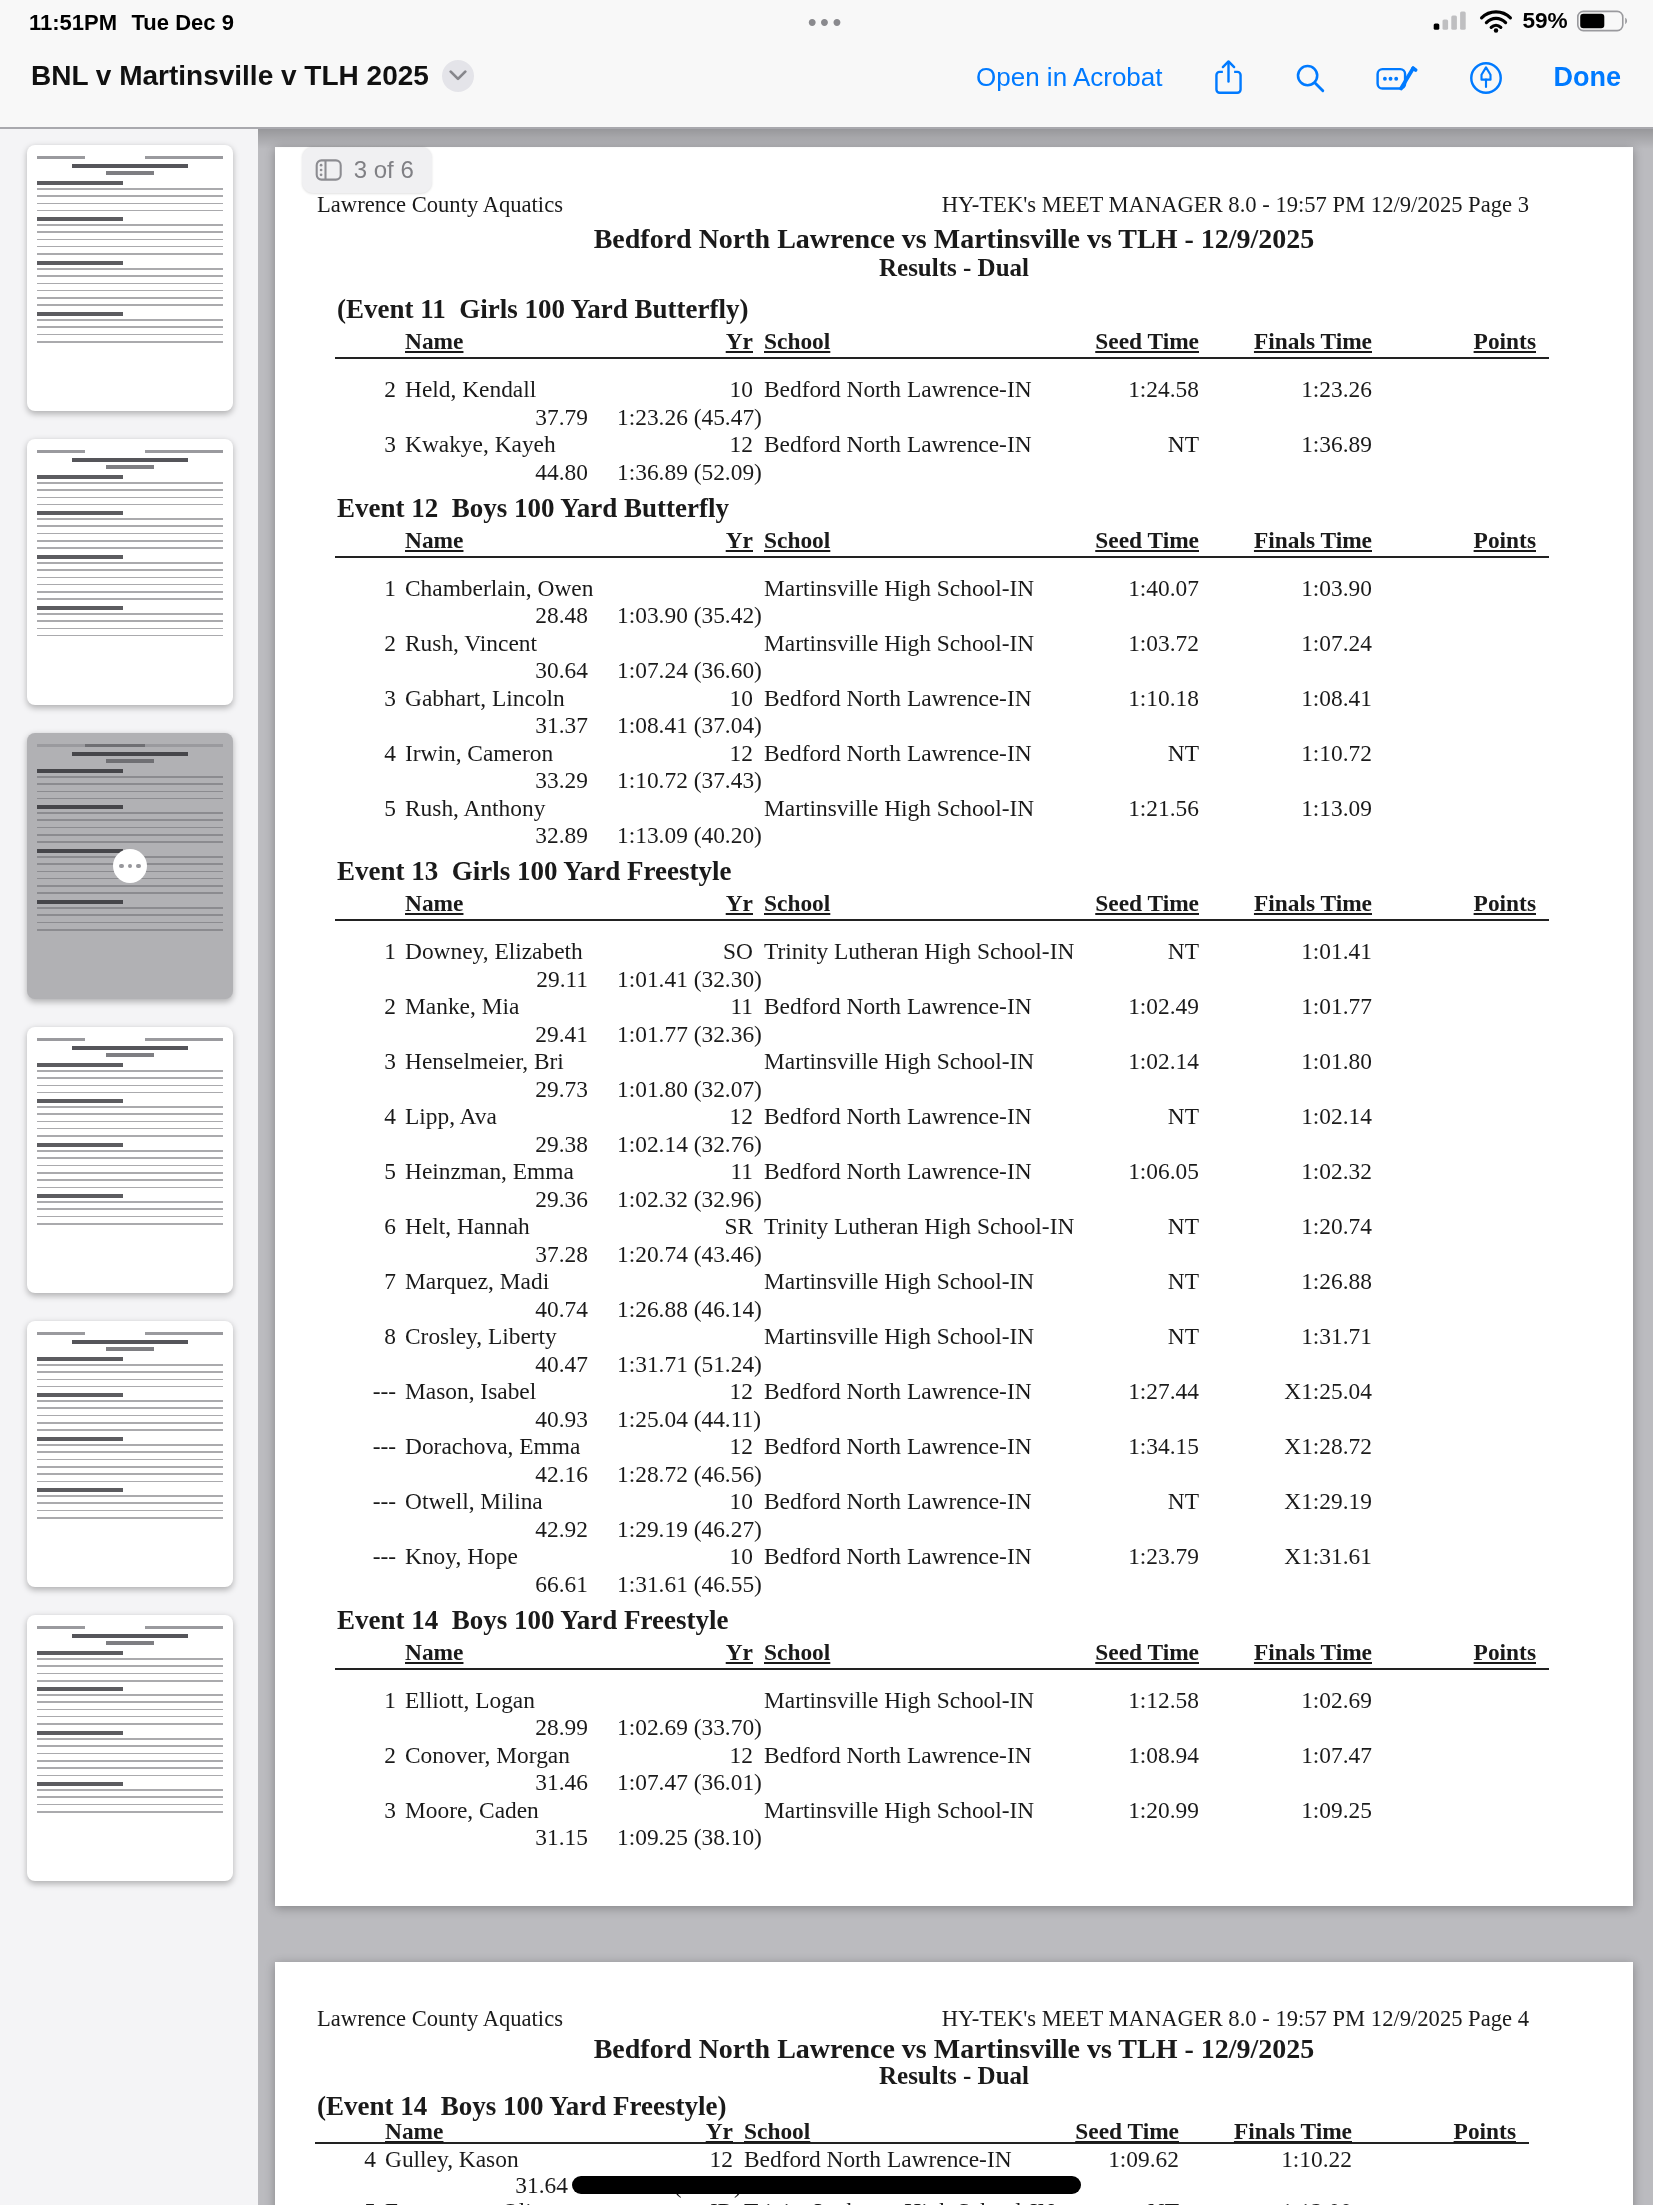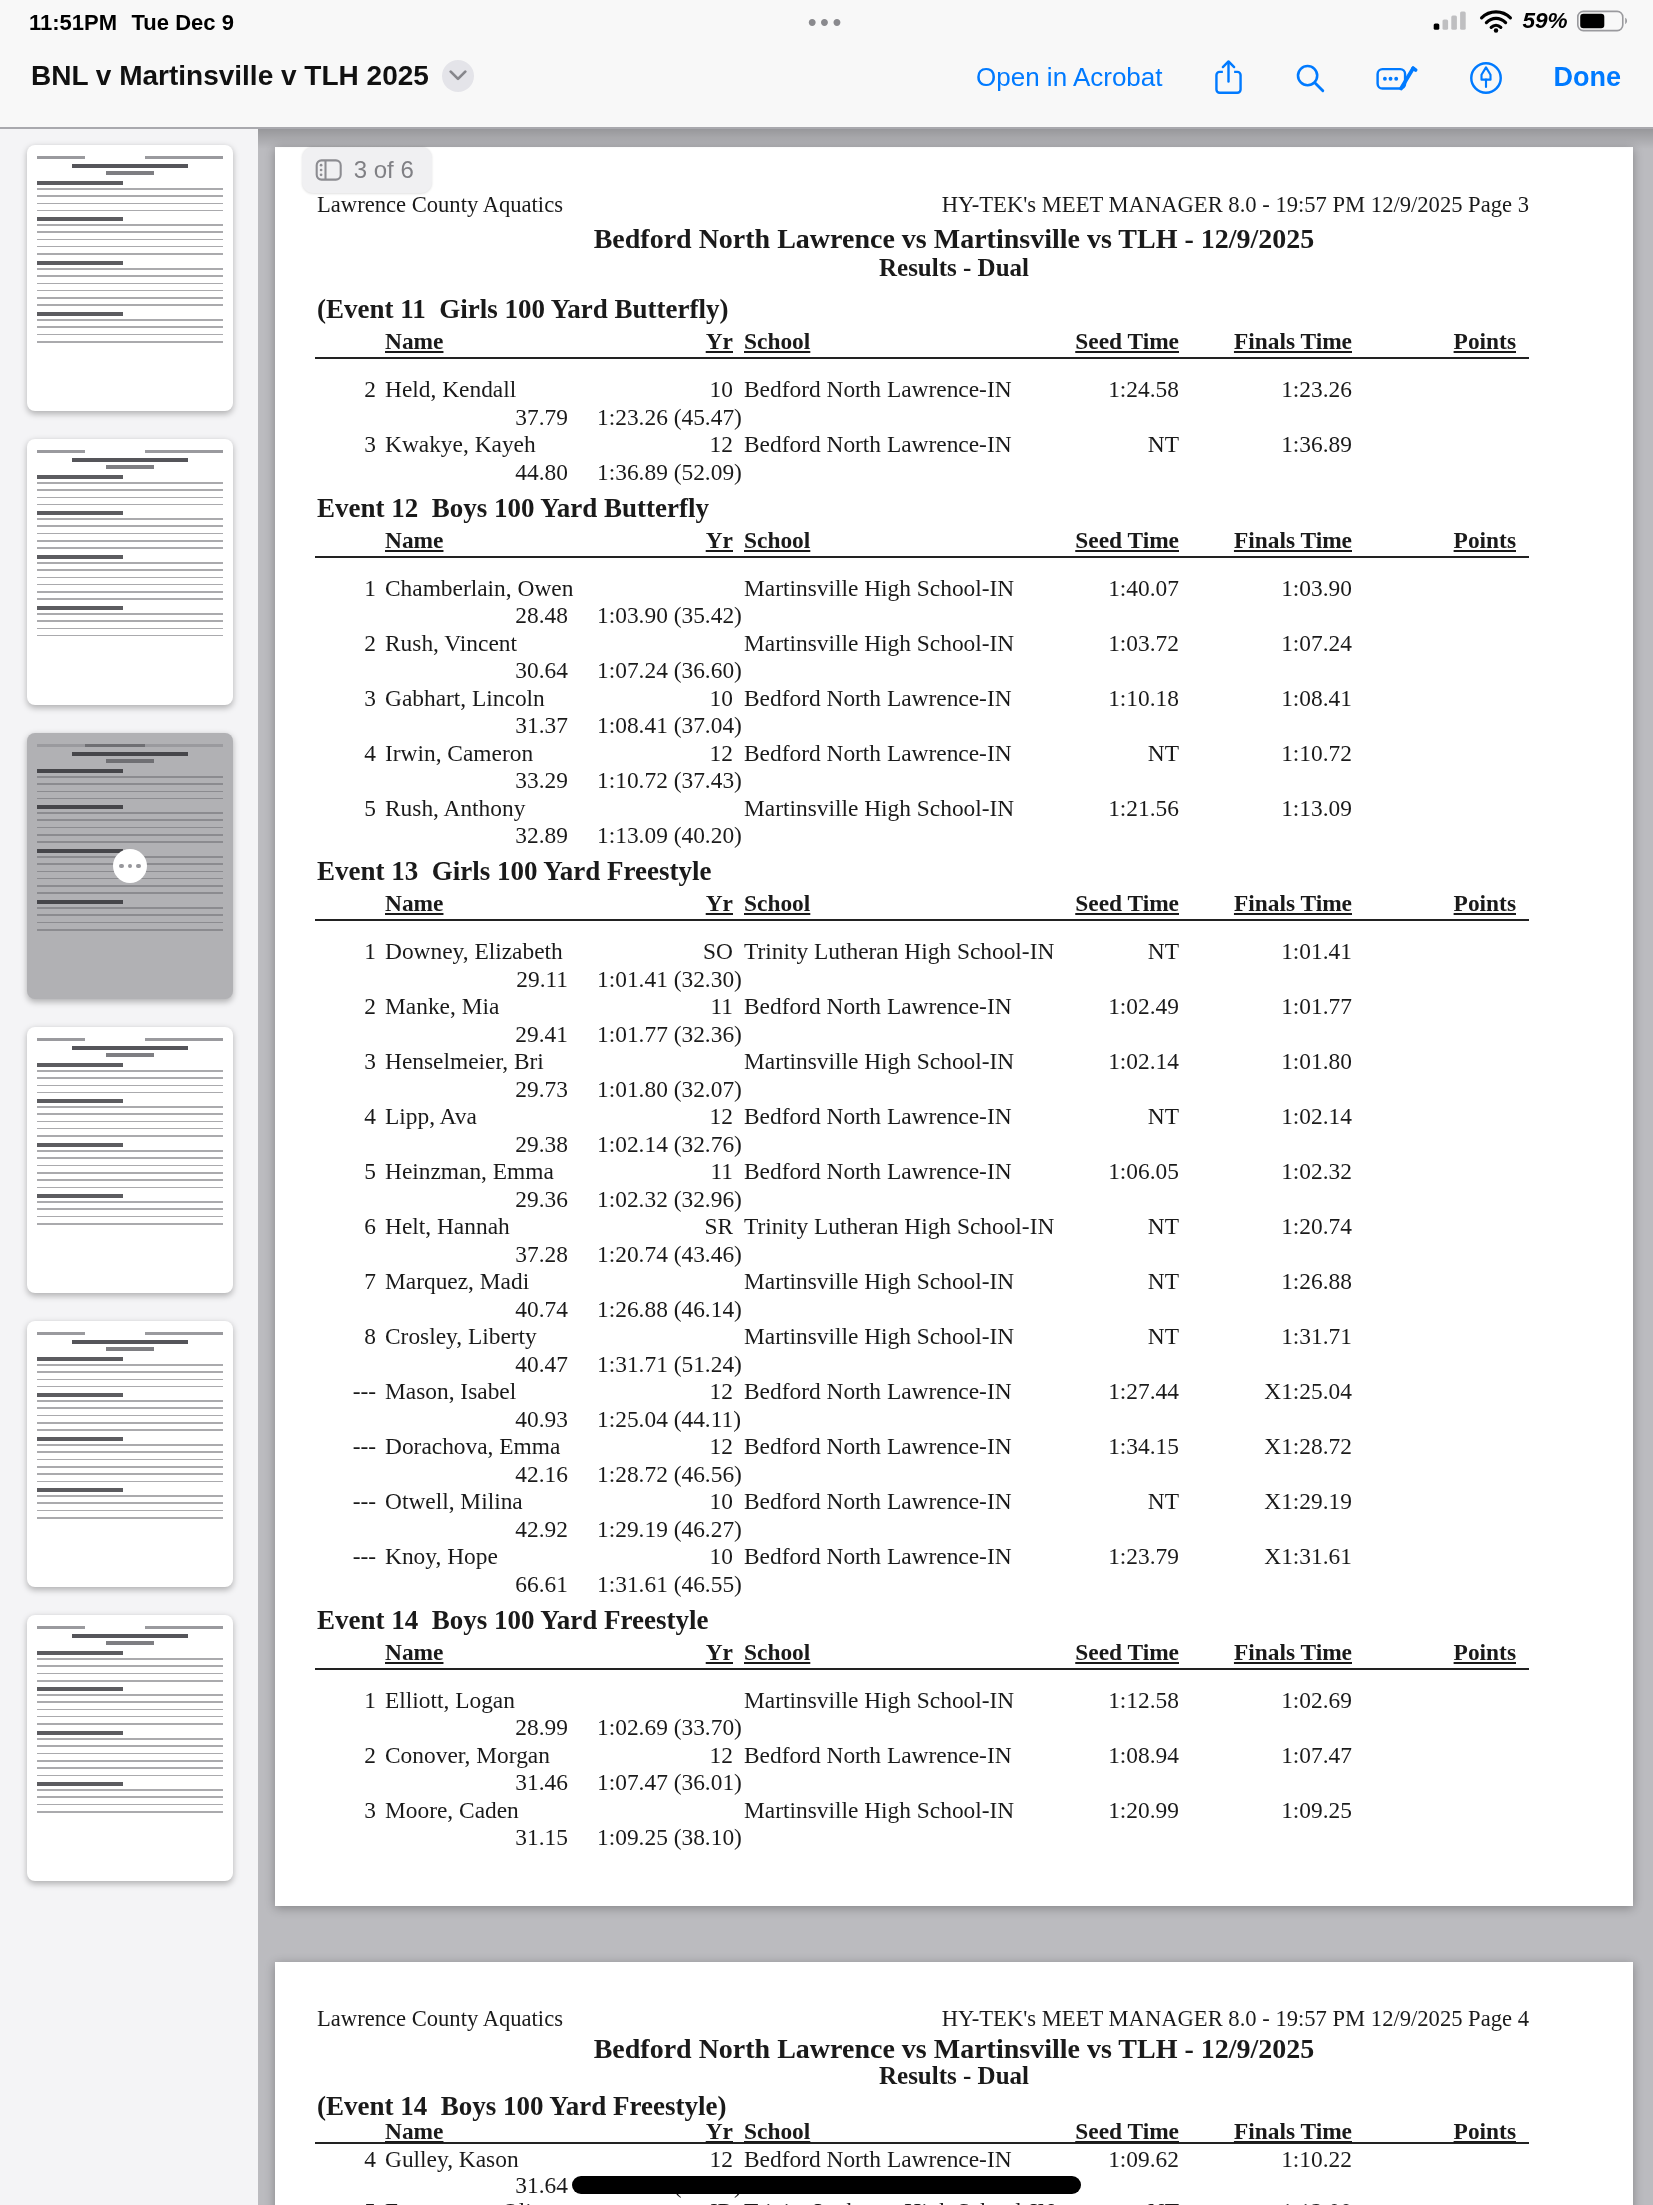--- a/index.html
+++ b/index.html
@@ -9,21 +9,21 @@
     font-family:"Liberation Sans","DejaVu Sans",sans-serif;
     -webkit-font-smoothing:antialiased;
   }
   
   .top-chrome{position:absolute;left:0;top:0;width:1653px;height:127px;background:#f8f8f8;z-index:30;}
   .status-bar{position:absolute;left:0;top:0;width:100%;height:39px;}
   .sb-left{position:absolute;left:29px;top:9.7px;font-size:22px;font-weight:600;color:#000;}
   .sb-left .date{margin-left:14.5px;}
   .sb-center{position:absolute;left:0;right:0;top:8px;text-align:center;color:#8a8a8e;font-size:24px;letter-spacing:4px;font-weight:700;}
   .sb-right{position:absolute;right:22.6px;top:8px;display:flex;align-items:center;gap:9.7px;}
-  .sb-right .pct{font-size:22.6px;font-weight:600;color:#000;font-style:italic;}
+  .sb-right .pct{font-size:22.6px;font-weight:600;color:#000;}
   
   .nav-bar{position:absolute;left:0;top:39px;width:100%;height:86px;}
   .nav-left{position:absolute;left:31px;top:21px;display:flex;align-items:center;gap:13px;}
   .nav-title{font-size:28px;font-weight:700;color:#111;}
   .chev-circle{width:32px;height:32px;border-radius:50%;background:#e4e4e9;display:flex;align-items:center;justify-content:center;}
   .nav-right{position:absolute;right:32px;top:14.5px;display:flex;align-items:center;gap:50px;height:48px;}
   .blue-link{color:#007aff;font-size:26px;font-weight:400;}
   .done-btn{color:#007aff;font-size:27px;font-weight:700;}
   .divider{position:absolute;left:0;top:127px;width:1653px;height:1.6px;background:#a9a9ae;z-index:31;}
   .top-shadow{position:absolute;left:258px;top:128px;right:0;height:21px;z-index:5;
@@ -76,21 +76,21 @@
   .r-yr{left:283px;top:0;width:135px;text-align:right;}
   .r-school{left:429px;top:0;}
   .r-seed{left:687px;top:0;width:177px;text-align:right;}
   .r-finals{left:873px;top:0;width:164px;text-align:right;}
   .r-s1{left:0;top:27.4px;width:253px;text-align:right;}
   .r-s2{left:282px;top:27.4px;}
   .rows-wrap{margin-top:17px;}
   .page-3 .doc-org,.page-3 .doc-meta{top:45px;}
   .page-3 .doc-title{top:76px;}
   .page-3 .doc-subtitle{top:107px;}
-  .page-3 .events{top:147px;}
+  .page-3 .events{top:147px;padding-left:20px;}
   .page-4 .doc-org,.page-4 .doc-meta{top:44px;}
   .page-4 .doc-title{top:71px;}
   .page-4 .doc-subtitle{top:100px;}
   .page-4 .events{top:129px;}
   .page-4 .event-title{height:27.4px;font-size:27px;}
   .page-4 .cols{height:24px;}
   .page-4 .rows-wrap{margin-top:1.6px;}
   .page-4 .result-row{height:52px;line-height:26px;}
   .page-4 .r-s1,.page-4 .r-s2{top:26px;}
   

